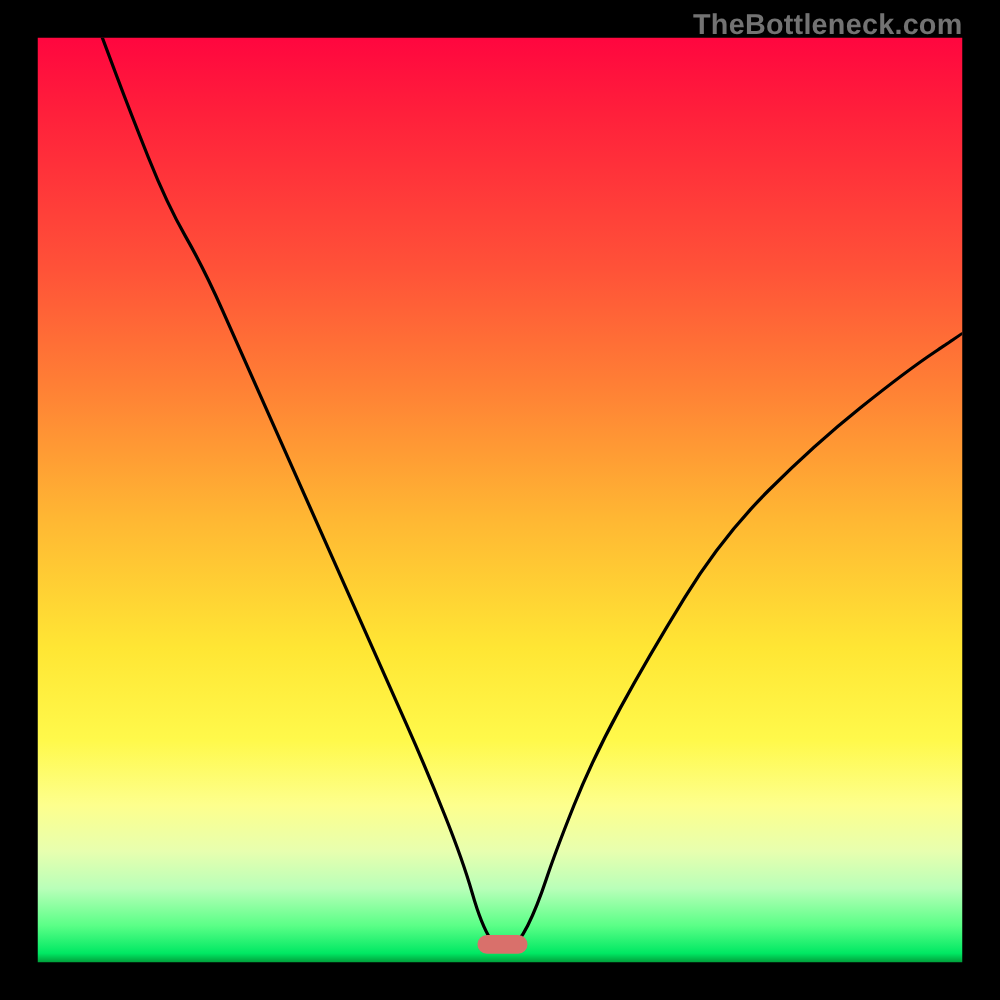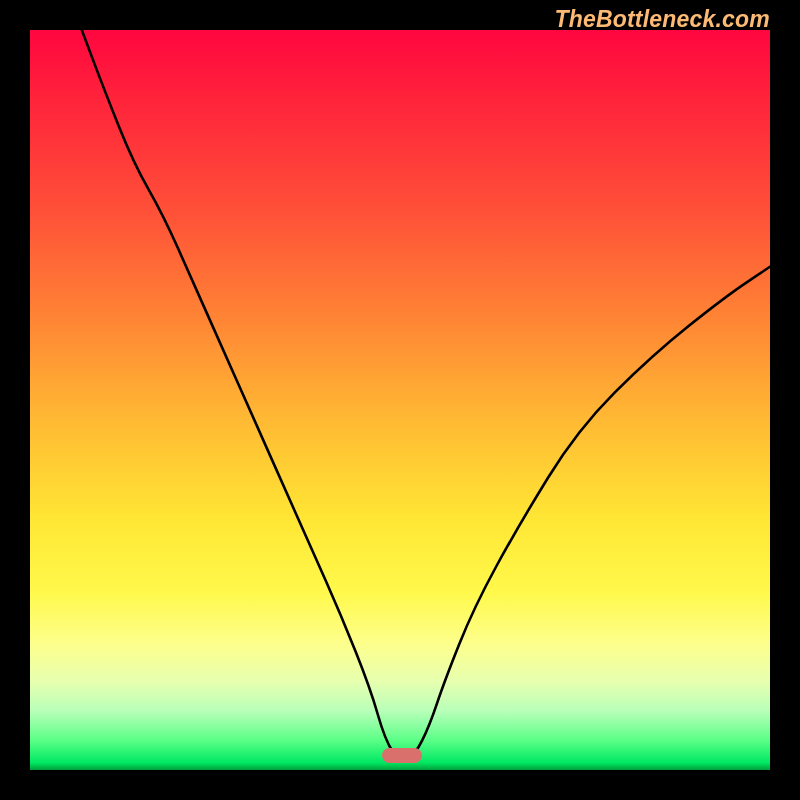--- a/index.html
+++ b/index.html
@@ -60,25 +60,24 @@
     fill: none;
     stroke: #000;
     stroke-width: 2.6;
     stroke-linejoin: round;
     stroke-linecap: round;
   }
   #watermark {
     position: absolute;
     top: 6px;
     right: 30px;
-    color: #fdba74;
+    color: #737373;
     font-size: 23px;
     font-weight: 600;
     letter-spacing: 0.2px;
-    font-style: italic;
   }
 </style>
 </head>
 <body>
 
 <div id="container">
   <div id="watermark">TheBottleneck.com</div>
 
   <div id="plot-area">
     <div id="gradient-bg"></div>

